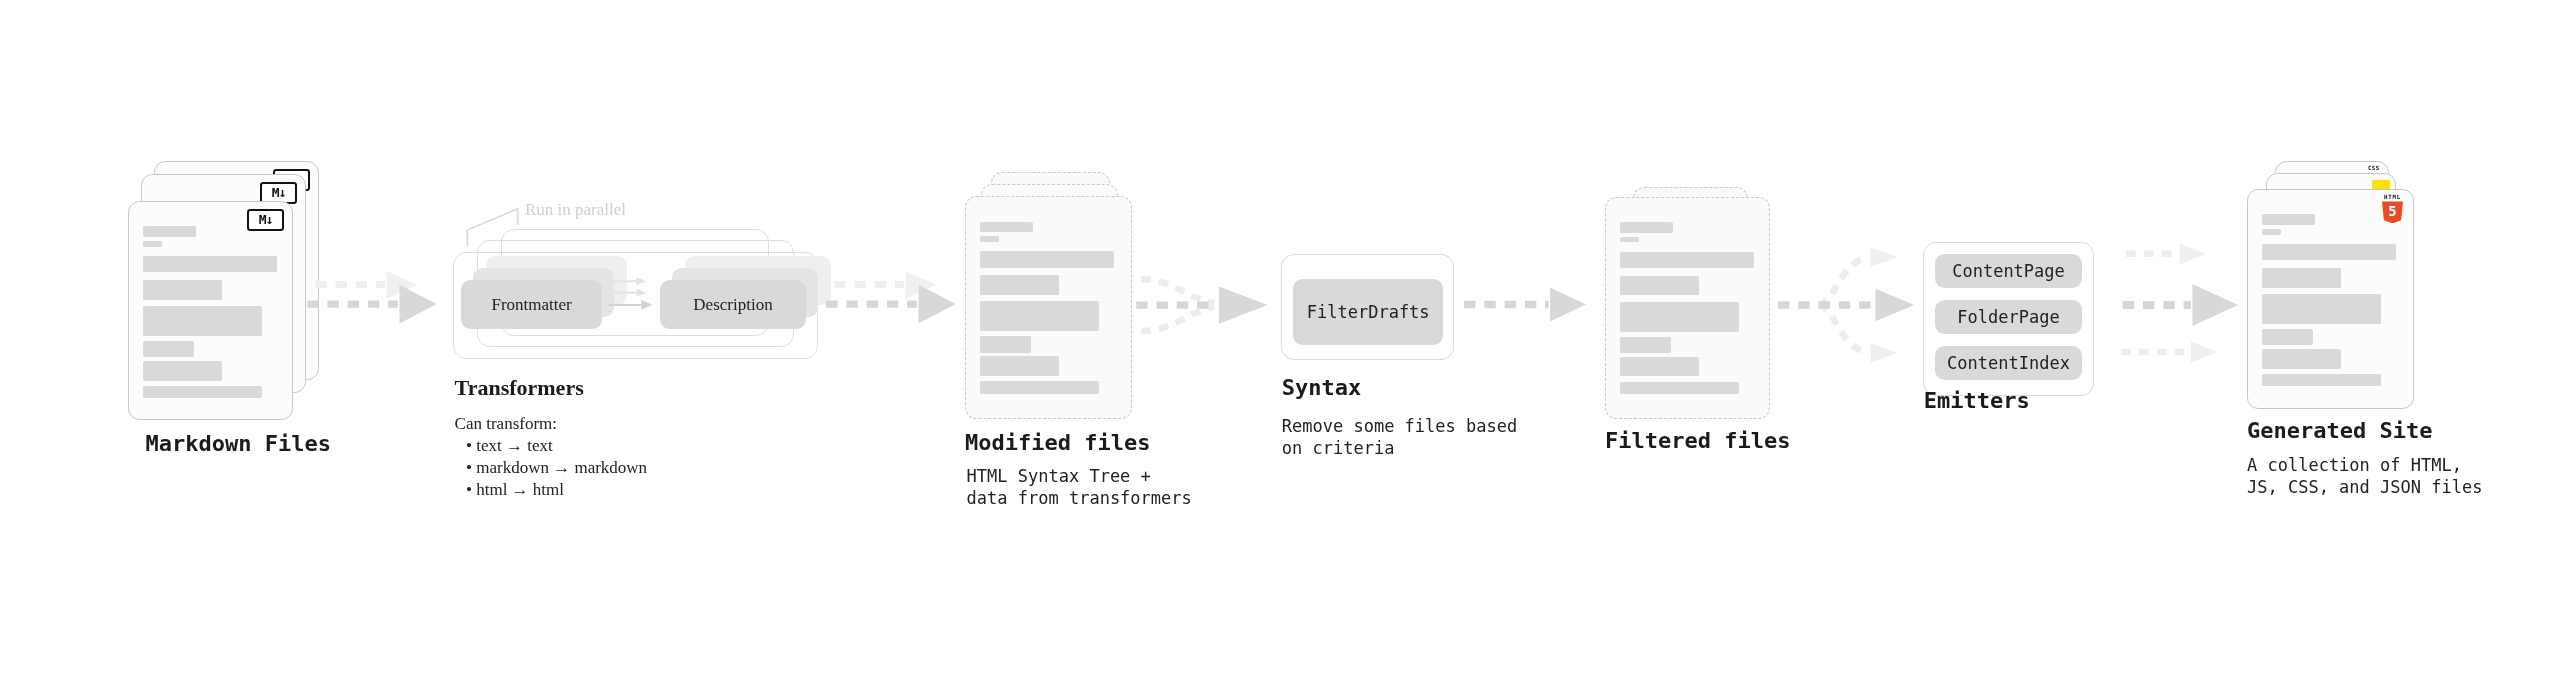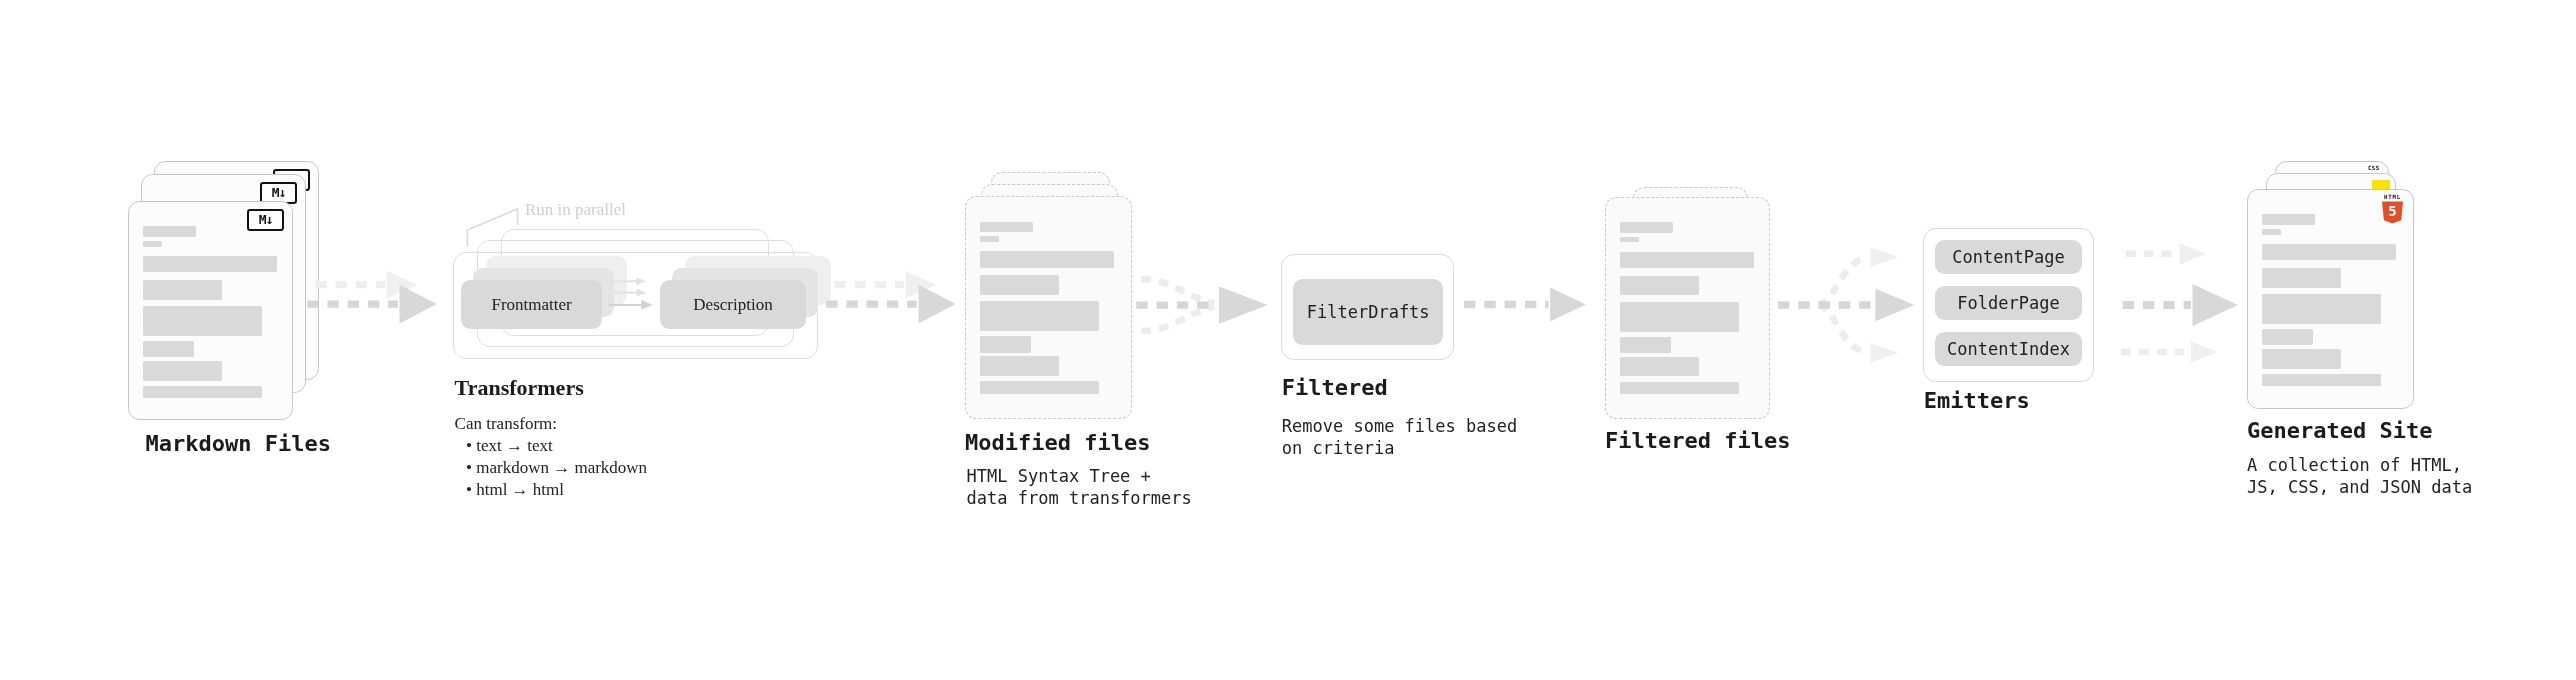--- a/index.html
+++ b/index.html
@@ -56,21 +56,21 @@
   
   .stage-label{position:absolute;font-size:22px;font-weight:bold;color:#1b1b1b;white-space:nowrap;}
   .stage-desc{position:absolute;font-size:17px;line-height:22px;color:#222;white-space:nowrap;}
   .annotation{position:absolute;font-size:17px;color:#cfcfcf;white-space:nowrap;}
   .bullets{position:absolute;font-size:17px;line-height:22px;color:#222;white-space:nowrap;}
   .bullets div::before{content:"• ";}
 
   
   .emit-frame{
     position:absolute;box-sizing:border-box;border:1.6px solid #d9d9d9;border-radius:13px;background:#ffffff;
-    display:flex;flex-direction:column;gap:12.2px;padding:10.6px 10.6px;
+    display:flex;flex-direction:column;gap:12.2px;padding:10.6px 10.6px;margin-top:14px;
   }
   .emit-node{
     position:static;height:34px;flex:0 0 34px;background:#d9d9d9;border-radius:9.8px;
     display:flex;align-items:center;justify-content:center;font-size:17px;color:#222;
   }
 </style>
 </head>
 <body>
 
 <div class="canvas">
@@ -173,21 +173,21 @@
   <svg class="abs" style="left:1136px;top:267px;" width="140" height="77" viewBox="0 0 172 95">
     <path d="M6,15 C45,15 62,38 96,45" fill="none" stroke="#ececec" stroke-width="8" stroke-dasharray="12 10"></path>
     <path d="M6,79 C45,79 62,56 96,49" fill="none" stroke="#ececec" stroke-width="8" stroke-dasharray="12 10"></path>
     <line x1="0" y1="47" x2="100" y2="47" stroke="#d6d6d6" stroke-width="9" stroke-dasharray="14 11"></line>
     <polygon points="102,24 102,70 162,47" fill="#d8d8d8"></polygon>
   </svg>
 
   <div class="abs" style="left:1281px;top:254px;width:244px;height:211px;">
     <div class="frame" style="left:0;top:0;width:173px;height:106px;border-color:#d9d9d9;background:#ffffff;"></div>
     <div class="node" style="left:12.2px;top:25px;width:150px;height:66px;">FilterDrafts</div>
-    <div class="stage-label" style="left:0.8px;top:121px;">Filtered</div>
+    <div class="stage-label" style="left:0.8px;top:121px;">Syntax</div>
     <div class="stage-desc" style="left:0.8px;top:161px;">
       <div>Remove some files based</div>
       <div>on criteria</div>
     </div>
   </div>
 
   <svg class="abs" style="left:1464px;top:284px;" width="130" height="41" viewBox="0 0 160 50">
     <line x1="0" y1="25" x2="104" y2="25" stroke="#d6d6d6" stroke-width="9" stroke-dasharray="14 11"></line>
     <polygon points="106,4 106,46 150,25" fill="#d8d8d8"></polygon>
   </svg>
@@ -258,18 +258,18 @@
           <i class="bar b4"></i>
         <i class="bar b5"></i>
           <i class="bar b6"></i>
         <i class="bar b7"></i>
           <i class="bar b8"></i>
       </div>
     </div>
     <div class="stage-label" style="left:0;top:257px;">Generated Site</div>
     <div class="stage-desc" style="left:0;top:293px;">
       <div>A collection of HTML,</div>
-      <div>JS, CSS, and JSON data</div>
+      <div>JS, CSS, and JSON files</div>
     </div>
   </div>
 
 </div>
 
 
 </body></html>

